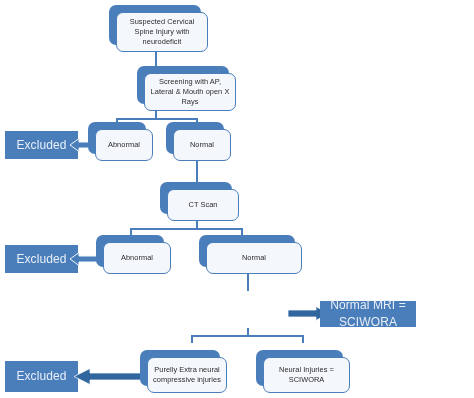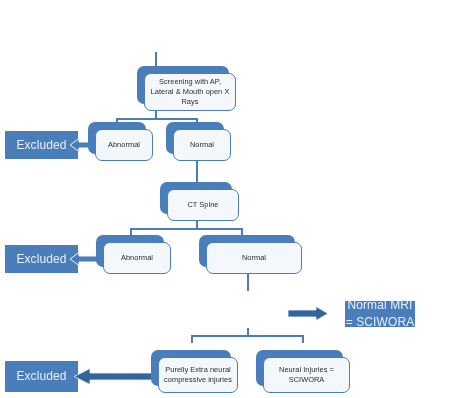--- a/index.html
+++ b/index.html
@@ -83,20 +83,24 @@
   .arrow {
     position: absolute;
   }
   .arrow svg { display: block; }
 </style>
 </head>
 <body>
 
 <div id="canvas">
 
+  <div class="node" style="left:109px; top:5px; width:92px; height:40px;">
+    <div class="plate"></div>
+    <div class="face">Suspected Cervical Spine Injury with neurodeficit</div>
+  </div>
 
   <div class="lineV" style="left:155px; top:52px; height:14px;"></div>
 
   <div class="node" style="left:109px; top:66px; width:92px; height:38px;margin-left:28px;">
     <div class="plate"></div>
     <div class="face">Screening with AP, Lateral &amp; Mouth open X Rays</div>
   </div>
 
   <div class="lineV" style="left:155px; top:111px; height:9px;"></div>
   <div class="lineH" style="left:116px; top:118px; width:81px;"></div>
@@ -118,21 +122,21 @@
 
   <div class="node" style="left:166px; top:122px; width:58px; height:32px;">
     <div class="plate"></div>
     <div class="face">Normal</div>
   </div>
 
   <div class="lineV" style="left:196px; top:161px; height:21px;"></div>
 
   <div class="node" style="left:160px; top:182px; width:72px; height:32px;">
     <div class="plate"></div>
-    <div class="face">CT Spine</div>
+    <div class="face">CT Scan</div>
   </div>
 
   <div class="lineV" style="left:196px; top:221px; height:9px;"></div>
   <div class="lineH" style="left:130px; top:228px; width:112px;"></div>
   <div class="lineV" style="left:130px; top:228px; height:8px;"></div>
   <div class="lineV" style="left:241px; top:228px; height:8px;"></div>
 
   <div class="term" style="left:5px; top:245px; width:73px; height:28px;">Excluded</div>
 
   <div class="arrow" style="left:70px; top:252px; width:34px; height:14px;">
@@ -153,36 +157,36 @@
 
   <div class="lineV" style="left:247px; top:274px; height:17px;"></div>
 
 
   <div class="arrow" style="left:288px; top:306px; width:40px; height:15px;">
     <svg width="40" height="15" viewBox="0 0 40 15">
       <polygon points="40,7.5 28,0.5 28,4 0,4 0,11 28,11 28,14.5" fill="#30659E" stroke="#F4F7FB" stroke-width="0.8"></polygon>
     </svg>
   </div>
 
-  <div class="term" style="left:345px; top:301px; width:70px; height:26px;">Normal MRI = SCIWORA</div>
+  <div class="term" style="left:320px; top:301px; width:96px; height:26px;">Normal MRI = SCIWORA</div>
 
   <div class="lineV" style="left:247px; top:328px; height:9px;"></div>
   <div class="lineH" style="left:191px; top:335px; width:112px;"></div>
   <div class="lineV" style="left:191px; top:335px; height:8px;"></div>
   <div class="lineV" style="left:302px; top:335px; height:8px;"></div>
 
   <div class="term" style="left:5px; top:361px; width:73px; height:31px;">Excluded</div>
 
   <div class="arrow" style="left:74px; top:368px; width:80px; height:17px;">
     <svg width="80" height="17" viewBox="0 0 80 17">
       <polygon points="0,8.5 16,0.5 16,5 80,5 80,12 16,12 16,16.5" fill="#30659E" stroke="#F4F7FB" stroke-width="0.8"></polygon>
     </svg>
   </div>
 
-  <div class="node" style="left:151px; top:350px; width:80px; height:36px;">
+  <div class="node" style="left:140px; top:350px; width:80px; height:36px;">
     <div class="plate"></div>
     <div class="face">Purelly Extra neural compressive injuries</div>
   </div>
 
   <div class="node" style="left:256px; top:350px; width:87px; height:36px;">
     <div class="plate"></div>
     <div class="face bold">Neural Injuries = SCIWORA</div>
   </div>
 
 </div>

